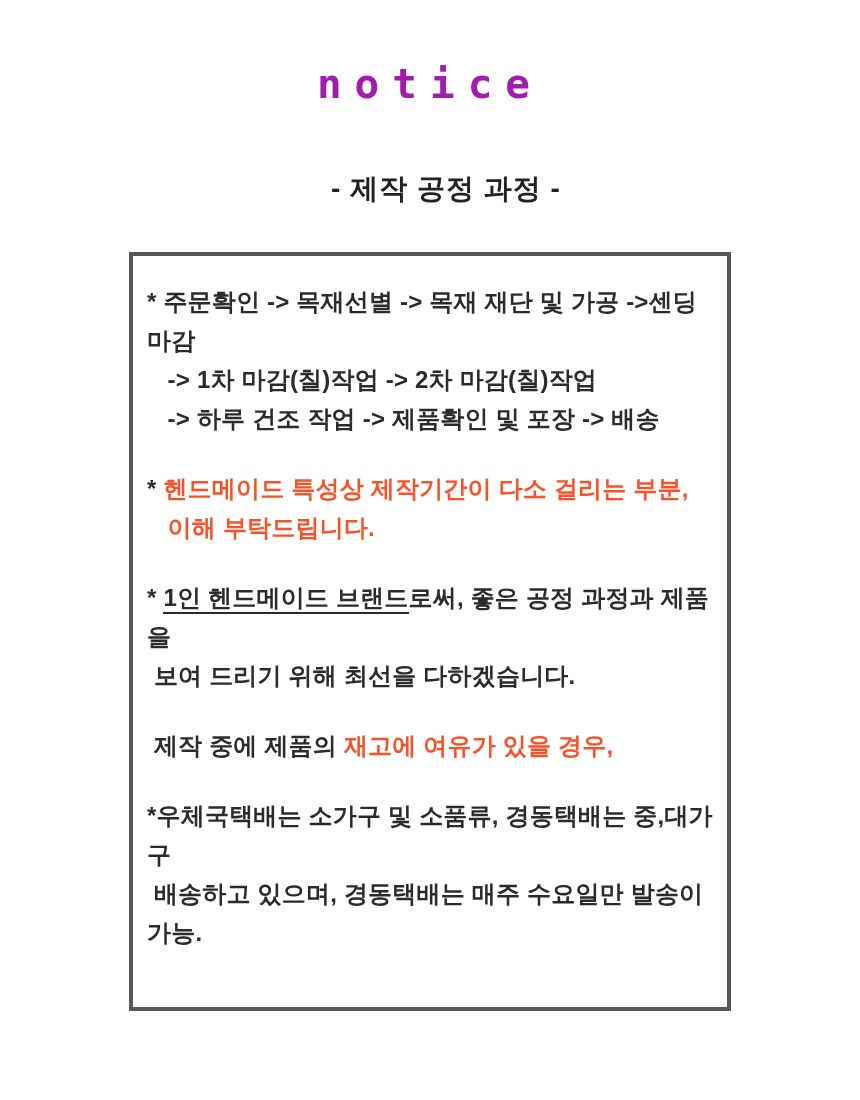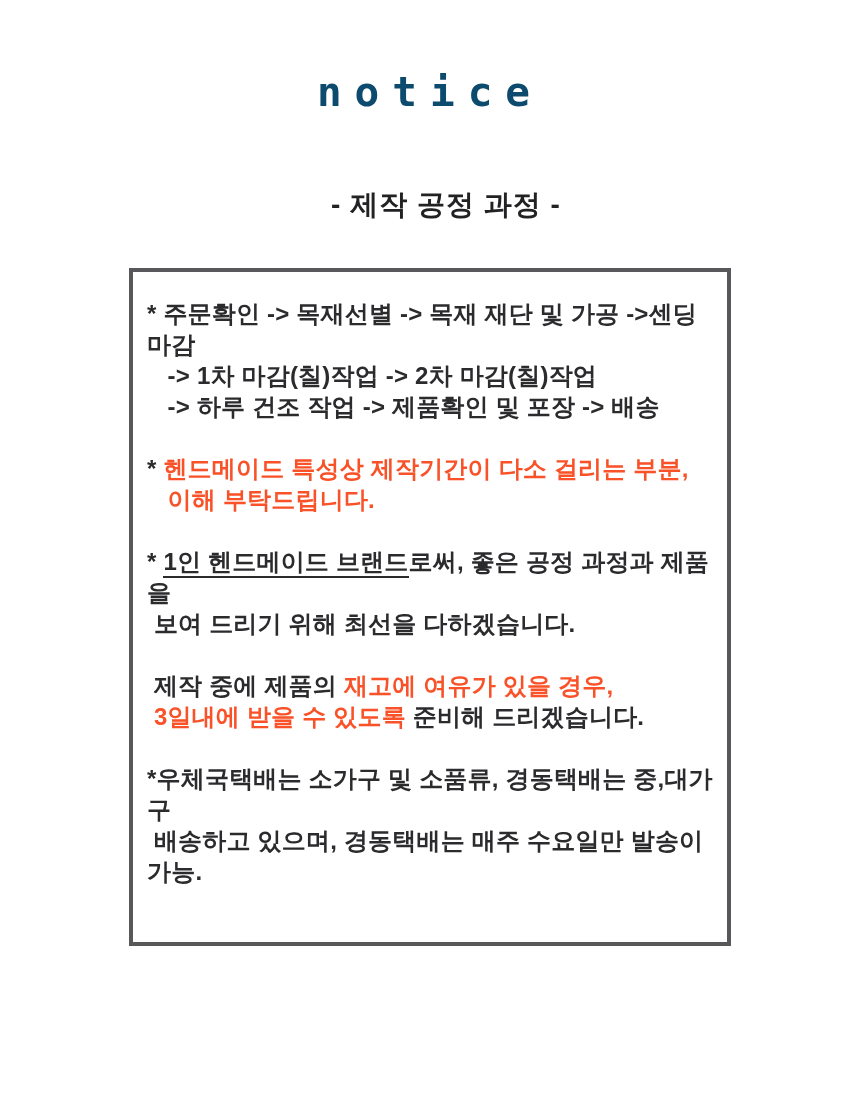--- a/index.html
+++ b/index.html
@@ -9,28 +9,28 @@
   }
   .page {
     position: relative;
     width: 860px;
     height: 1100px;
     background: #ffffff;
     font-family: "Liberation Sans", "DejaVu Sans", sans-serif;
     overflow: hidden;
   }
   .title {
-    margin: 8px;
+    margin: 0;
     padding-top: 60px;
     text-align: center;
     font-family: "DejaVu Sans Mono", "Liberation Mono", monospace;
     font-size: 41px;
     font-weight: 600;
     letter-spacing: 13px;
-    color: #0c4a6e;
+    color: #a21caf;
   }
   .subtitle {
     margin: 0;
     padding-top: 62px;
     text-align: center;
     font-size: 28px;
     font-weight: 700;
     letter-spacing: 1px;
     color: #222225;
     padding-left: 32px;
@@ -46,21 +46,21 @@
   .bullet {
     margin: 0 0 31px 0;
   }
   .bullet:last-child {
     margin-bottom: 15px;
   }
   .line {
     white-space: pre-wrap;
     font-size: 24px;
     font-weight: 700;
-    line-height: 31px;
+    line-height: 39px;
     color: #2b2b2e;
     letter-spacing: 0.2px;
   }
   .seg-accent {
     color: #f95128;
   }
   .seg-underline {
     border-bottom: 2px solid currentColor;
     padding-bottom: 1px;
   }
@@ -80,20 +80,19 @@
       <div class="bullet">
         <div class="line"><span>* </span><span class="seg-accent">헨드메이드 특성상 제작기간이 다소 걸리는 부분,</span></div>
         <div class="line"><span>   </span><span class="seg-accent">이해 부탁드립니다.</span></div>
       </div>
       <div class="bullet">
         <div class="line"><span>* </span><span class="seg-underline">1인 헨드메이드 브랜드</span><span>로써, 좋은 공정 과정과 제품을</span></div>
         <div class="line"><span> 보여 드리기 위해 최선을 다하겠습니다.</span></div>
       </div>
       <div class="bullet">
         <div class="line"><span> 제작 중에 제품의 </span><span class="seg-accent">재고에 여유가 있을 경우,</span></div>
-        <div class="line"><span> </span><span class="seg-accent">3일내에 받을 수 있도록</span><span> 준비해 드리겠습니다.</span></div>
       </div>
       <div class="bullet">
         <div class="line"><span>*우체국택배는 소가구 및 소품류, 경동택배는 중,대가구</span></div>
         <div class="line"><span> 배송하고 있으며, 경동택배는 매주 수요일만 발송이 가능.</span></div>
       </div>
     </div>
 </div>
 
 </body></html>

